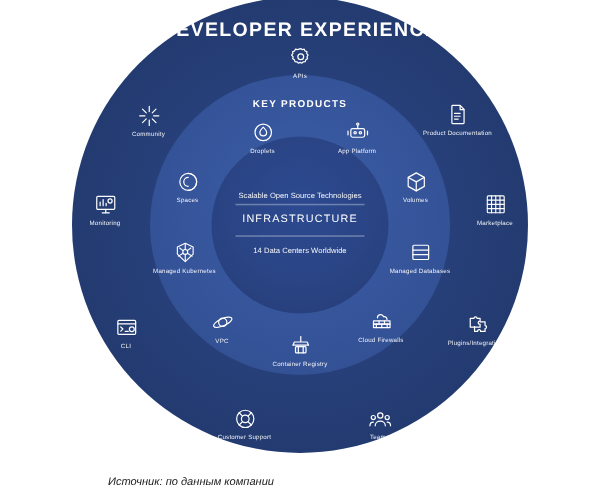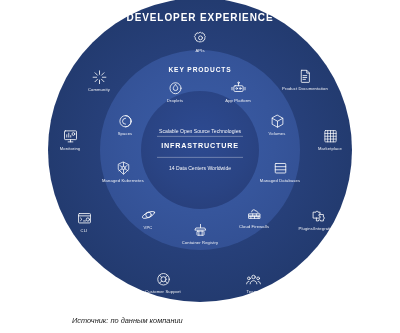--- a/index.html
+++ b/index.html
@@ -36,32 +36,32 @@
     margin-top:-5px;
     background:radial-gradient(circle at 50% 40%, #2d4a91 0%, #2a4484 55%, #263c76 100%);
   }
 
   
   .ring-title{
     position:absolute;left:50%;transform:translateX(-50%);
     color:#ffffff;font-weight:bold;letter-spacing:.9px;
     white-space:nowrap;text-align:center;
   }
-  #title-developer-experience{top:12px;font-size:10px;}
+  #title-developer-experience{top:12px;font-size:13px;}
   #title-key-products{top:66px;font-size:6.6px;}
 
   
   #core-block{
     position:absolute;left:50%;top:50%;
     transform:translate(-50%,-50%);margin-top:-5px;
     width:110px;text-align:center;color:#ffffff;
   }
   #core-tagline{font-size:5.1px;line-height:1.5;opacity:.95;}
   #core-heading{
-    font-size:7.2px;font-weight:bold;letter-spacing:.8px;
+    font-size:7.2px;font-weight:normal;letter-spacing:.8px;
     padding:4px 0 7px 0;
   }
   .core-rule{height:1px;background:rgba(255,255,255,.32);margin:0 auto;width:86px;}
   #core-footnote{font-size:5.1px;line-height:1.5;opacity:.95;padding-top:7px;}
 
   
   .node{
     position:absolute;width:56px;
     transform:translate(-50%,-50%);
     text-align:center;color:#ffffff;

